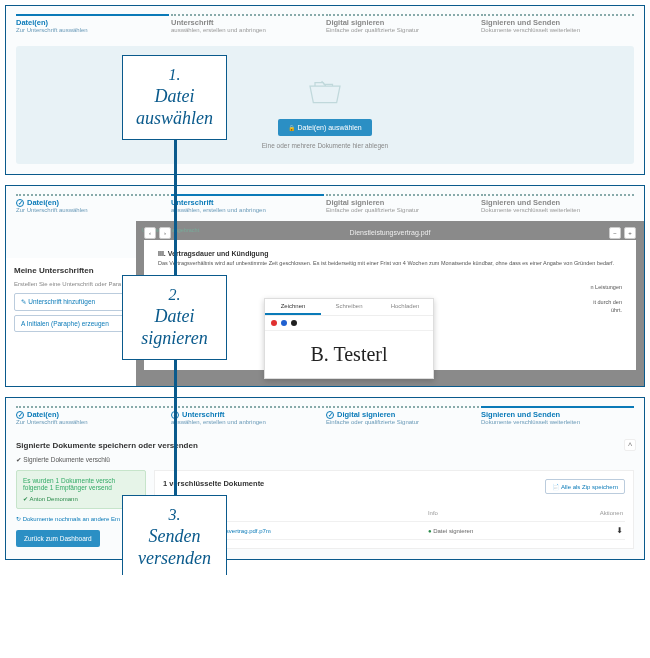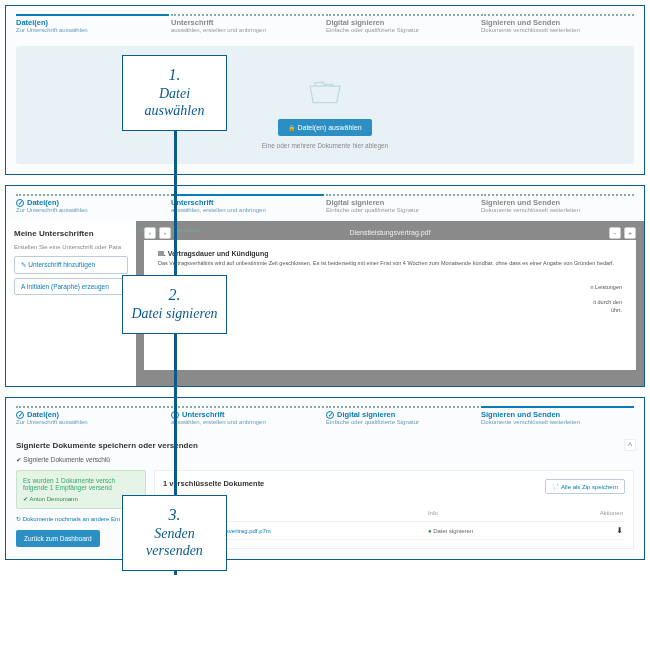--- a/index.html
+++ b/index.html
@@ -15,21 +15,21 @@
 .icon-check { display: inline-block; width: 8px; height: 8px; border: 1px solid #0a7ab8; border-radius: 50%; position: relative; }
 .icon-check::after { content: '✓'; position: absolute; font-size: 6px; top: -1px; left: 1px; color: #0a7ab8; }
 .upload-area { background: #e8f2f6; margin: 5px 10px 10px; padding: 30px 10px 15px; text-align: center; border-radius: 3px; }
 .folder-icon { width: 40px; height: 30px; margin: 0 auto 10px; opacity: 0.35; }
 .folder-icon svg { width: 100%; height: 100%; }
 .btn-primary { background: #2b8fc4; color: #fff; border: none; padding: 5px 10px; font-size: 7px; border-radius: 2px; cursor: pointer; }
 .btn-primary::before { content: '🔒 '; font-size: 6px; }
 .up-hint { font-size: 6.5px; color: #888; margin-top: 6px; }
 
 .p2-body { display: flex; position: relative; }
-.p2-left { width: 130px; padding: 8px; font-size: 7px; background: #fff; }
+.p2-left { width: 130px; padding: 8px; font-size: 7px; background: #fff; margin-top: 37px; }
 .p2-left h4 { font-size: 8px; margin-bottom: 6px; color: #333; }
 .p2-left .hint { font-size: 6px; color: #888; margin-bottom: 6px; }
 .p2-left button { display: block; width: 100%; text-align: left; font-size: 6.5px; padding: 4px 6px; margin-bottom: 4px; border: 1px solid #bcd; background: #fff; color: #0a7ab8; border-radius: 2px; cursor: pointer; }
 .p2-right { flex: 1; background: #8a8a8a; position: relative; padding: 8px; min-height: 165px; }
 .doc-title-bar { display: flex; align-items: center; justify-content: center; gap: 6px; color: #eee; font-size: 7px; margin-bottom: 4px; position: relative; }
 .doc-nav { position: absolute; display: flex; gap: 3px; }
 .doc-nav.left { left: 0; }
 .doc-nav.right { right: 0; }
 .nav-btn { width: 12px; height: 12px; background: #fff; border: 1px solid #ccc; border-radius: 2px; font-size: 6px; display: flex; align-items: center; justify-content: center; color: #555; }
 .page { background: #fff; padding: 10px 14px; font-size: 6px; color: #555; position: relative; min-height: 130px; }
@@ -61,21 +61,21 @@
 .tbl th { color: #999; font-weight: 400; }
 .file-link { color: #0a7ab8; }
 .status-ok::before { content: '● '; color: #2a8a4a; }
 .act-dl { color: #333; font-size: 8px; }
 .collapse { position: absolute; right: 8px; top: 6px; font-size: 8px; color: #888; background: #fff; border: 1px solid #eee; width: 12px; height: 12px; text-align: center; line-height: 10px; border-radius: 2px; }
 
 .arrow-line { position: absolute; left: 174px; top: 55px; width: 3px; height: 590px; background: #0a5a8c; z-index: 5; }
 .arrow-head { position: absolute; left: 168px; top: 642px; width: 0; height: 0; border-left: 8px solid transparent; border-right: 8px solid transparent; border-top: 12px solid #0a5a8c; z-index: 5; }
 .callout { position: absolute; width: 105px; background: #fff; border: 1.5px solid #0a5a8c; padding: 10px 5px; text-align: center; color: #0a5a8c; font-style: italic; font-family: "Segoe UI", serif; z-index: 6; }
 .callout .num { font-size: 16px; margin-bottom: 2px; }
-.callout .lbl { font-size: 14px; line-height: 1.2; }
+.callout .lbl { font-size: 18px; line-height: 1.2; }
 .c1 { left: 122px; top: 55px; }
 .c2 { left: 122px; top: 275px; }
 .c3 { left: 122px; top: 495px; }
 </style>
 </head>
 <body>
 
 <div class="panel">
   <div class="steps">
     <div class="step active">
@@ -148,20 +148,33 @@
             <div class="nav-btn">−</div>
             <div class="nav-btn">+</div>
           </div>
       </div>
       <div class="page">
         <h5>III. Vertragsdauer und Kündigung</h5>
         <p>Das Vertragsverhältnis wird auf unbestimmte Zeit geschlossen. Es ist beiderseitig mit einer Frist von 4 Wochen zum Monatsende kündbar, ohne dass es einer Angabe von Gründen bedarf.</p>
         <h5>IV. Art und Umfa</h5>
         <p><span>Der Auftragnehm</span><span style="float:right">n Leistungen</span><br><span>fachgerecht aus</span><br><span>Zusätzliche Leis</span><span style="float:right">it durch den</span><br><span>Auftraggeber ein</span><span style="float:right">ührt.</span></p>
         <p style="margin-top:10px">Leipzig, DD.MM</p>
+        <div class="sign-popup">
+          <div class="sign-tabs">
+            <span class="active">Zeichnen</span>
+            <span>Schreiben</span>
+            <span>Hochladen</span>
+          </div>
+          <div class="color-dots">
+            <div class="dot" style="background:#e03030"></div>
+            <div class="dot" style="background:#2060d0"></div>
+            <div class="dot" style="background:#202020"></div>
+          </div>
+          <div class="sig-area">B. Testerl</div>
+        </div>
       </div>
     </div>
   </div>
 </div>
 
 <div class="panel">
   <div class="steps">
     <div class="step done">
         <div class="ttl">
           <span class="icon-check"></span>

